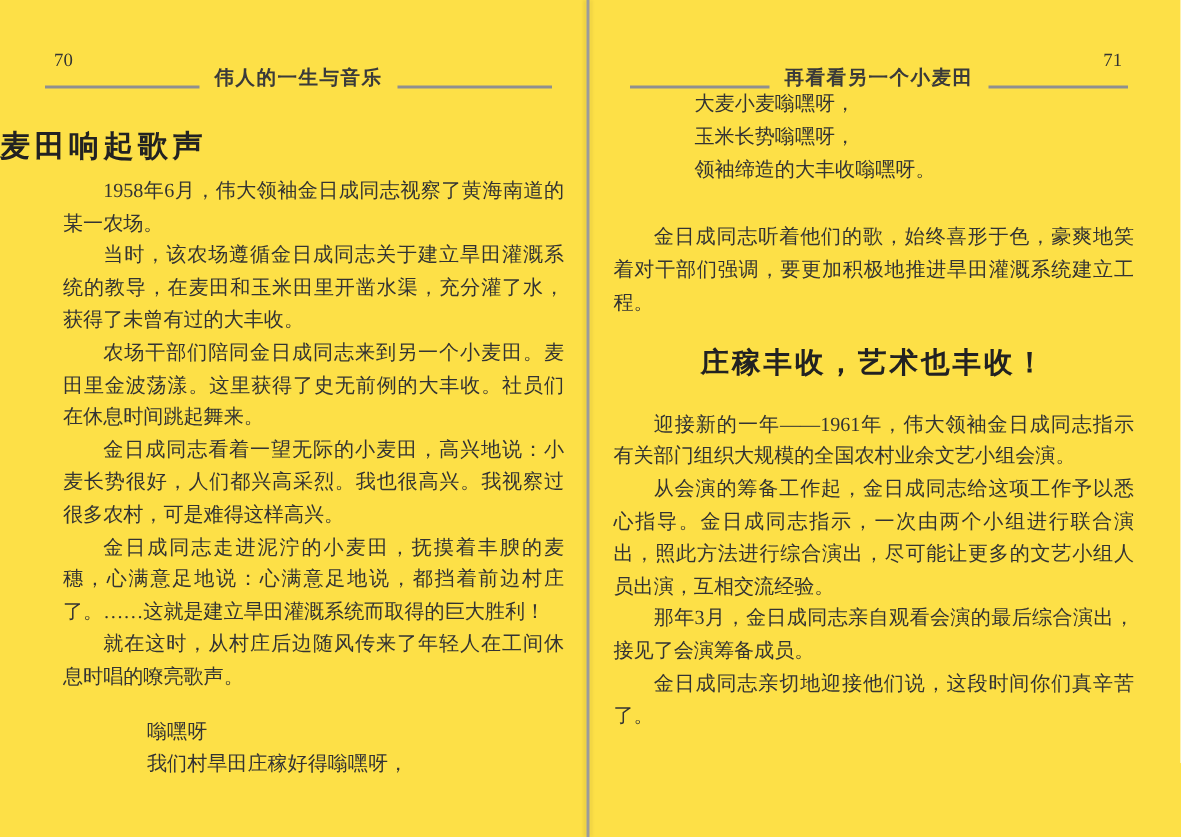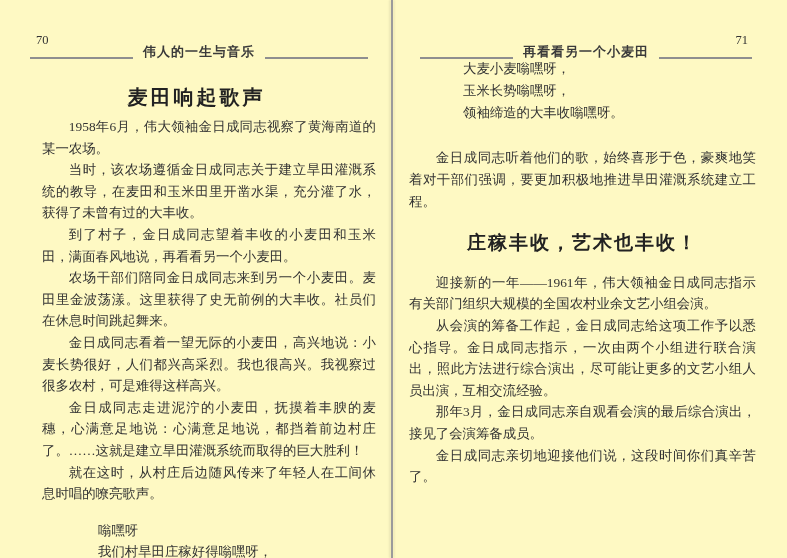--- a/index.html
+++ b/index.html
@@ -1,17 +1,17 @@
 <!DOCTYPE html>
 <html><head>
 <meta charset="utf-8">
 <style>
   html,body{margin:0;padding:0;background:#ffffff;}
   .spread{
-    position:relative;width:787px;height:558px;background:#fef9c3;
+    position:relative;width:787px;height:558px;background:#fde047;
     font-family:"Liberation Serif","DejaVu Serif",serif;
     color:#333333;overflow:hidden;
   }
   .page{position:absolute;top:0;width:393px;height:558px;}
   .page.left{left:0;}
   .page.right{left:394px;}
   .gutter{
     position:absolute;left:391px;top:0;width:2px;height:558px;background:#9b9b9b;
     box-shadow:-2px 0 2px rgba(0,0,0,0.08),2px 0 2px rgba(0,0,0,0.06);
   }
@@ -22,21 +22,21 @@
   .rule{flex:1;height:1.5px;background:#8f8f8f;}
   .runtitle{
     padding:0 10px;font-weight:bold;font-size:13px;letter-spacing:1px;
     transform:translateY(-6px);white-space:nowrap;color:#3a3a3a;
   }
   .pageno{position:absolute;top:-16px;font-size:12.5px;color:#333;}
   .page.left  .pageno{left:6px;}
   .page.right .pageno{right:4px;}
   
   .chapter-title{
-    position:absolute;top:84px;left:0;width:100%;margin:0;text-align:center;
+    position:absolute;top:84px;left:0;width:100%;margin:0;text-align:left;
     font-size:20px;font-weight:bold;letter-spacing:3px;color:#222;
   }
   .section-title{
     margin:20px 0 18px;text-align:center;text-indent:0;
     font-size:19px;font-weight:bold;letter-spacing:2px;color:#222;
   }
   
   .content{
     position:absolute;font-size:13.4px;line-height:21.6px;
     text-align:justify;text-justify:inter-ideograph;
@@ -59,21 +59,20 @@
       <span class="rule"></span>
       <span class="runtitle">伟人的一生与音乐</span>
       <span class="rule"></span>
     </div>
 
     <h1 class="chapter-title">麦田响起歌声</h1>
 
     <div class="content content-left">
       <p>1958年6月，伟大领袖金日成同志视察了黄海南道的某一农场。</p>
       <p>当时，该农场遵循金日成同志关于建立旱田灌溉系统的教导，在麦田和玉米田里开凿水渠，充分灌了水，获得了未曾有过的大丰收。</p>
-      <p>到了村子，金日成同志望着丰收的小麦田和玉米田，满面春风地说，再看看另一个小麦田。</p>
       <p>农场干部们陪同金日成同志来到另一个小麦田。麦田里金波荡漾。这里获得了史无前例的大丰收。社员们在休息时间跳起舞来。</p>
       <p>金日成同志看着一望无际的小麦田，高兴地说：小麦长势很好，人们都兴高采烈。我也很高兴。我视察过很多农村，可是难得这样高兴。</p>
       <p>金日成同志走进泥泞的小麦田，抚摸着丰腴的麦穗，心满意足地说：心满意足地说，都挡着前边村庄了。……这就是建立旱田灌溉系统而取得的巨大胜利！</p>
       <p>就在这时，从村庄后边随风传来了年轻人在工间休息时唱的嘹亮歌声。</p>
       <div class="verse">
         <div class="verse-line">嗡嘿呀</div>
         <div class="verse-line">我们村旱田庄稼好得嗡嘿呀，</div>
       </div>
     </div>
   </div>

